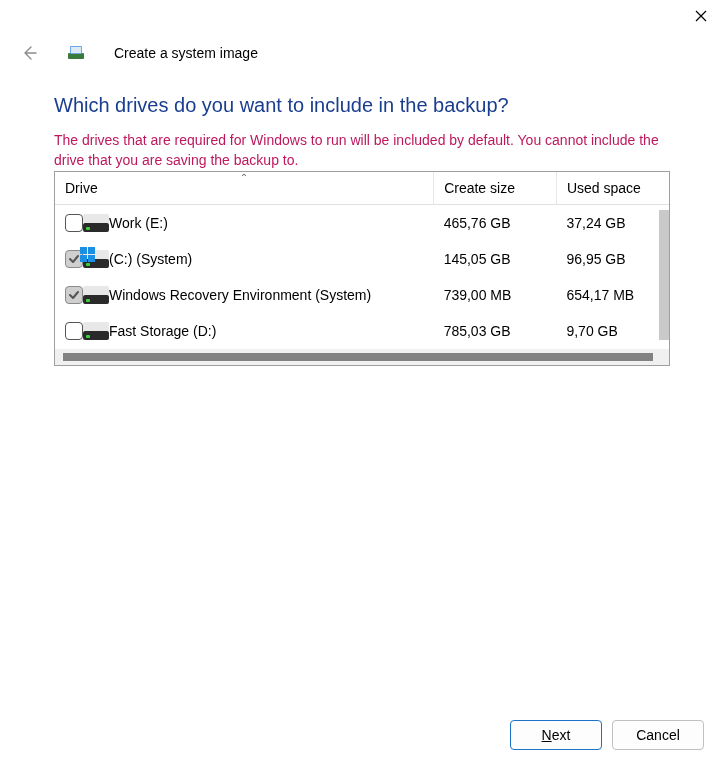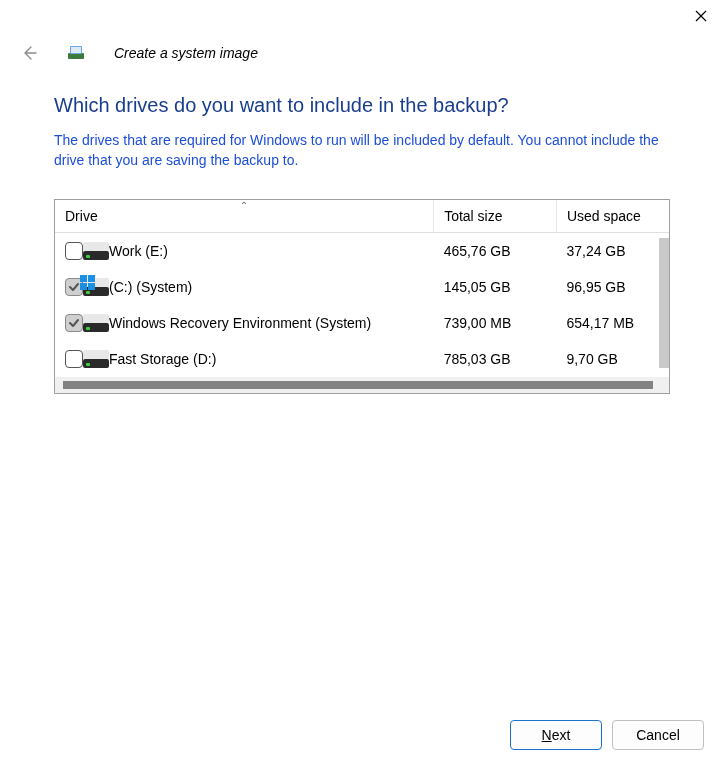--- a/index.html
+++ b/index.html
@@ -2,29 +2,29 @@
 <html><head>
   <meta charset="utf-8">
   <style>
     * { box-sizing: border-box; margin: 0; padding: 0; font-family: "Segoe UI", Tahoma, sans-serif; }
     body { background: #fff; width: 724px; height: 766px; position: relative; overflow: hidden; }
 
     .titlebar { height: 36px; display: flex; justify-content: flex-end; align-items: flex-start; }
     .close-btn { width: 46px; height: 32px; display: flex; align-items: center; justify-content: center; cursor: pointer; }
     .close-btn svg { width: 12px; height: 12px; }
 
-    .header-row { display: flex; align-items: center; padding: 8px 20px 0 20px; gap: 29px; font-style: italic; }
+    .header-row { display: flex; align-items: center; padding: 8px 20px 0 20px; gap: 29px; }
     .back-btn { width: 18px; height: 18px; display: flex; align-items: center; justify-content: center; cursor: pointer; opacity: .45; }
     .back-btn svg { width: 16px; height: 16px; }
     .header-icon { width: 18px; height: 18px; display: flex; align-items: center; justify-content: center; }
     .header-title { font-size: 14px; color: #000; }
 
     .content { padding: 32px 54px 0 54px; }
     .h1 { color: #1a3e8f; font-size: 20px; font-weight: 400; margin-bottom: 13px; }
-    .desc { font-size: 14px; color: #1d4ed8; line-height: 1.45; margin-bottom: 28px; }
+    .desc { font-size: 14px; color: #be185d; line-height: 1.45; }
     .loc { font-size: 14px; color: #000; margin-bottom: 8px; }
 
     .grid-wrap { border: 1px solid #9f9f9f; position: relative; }
     table { width: 100%; border-collapse: collapse; table-layout: fixed; }
     thead th { text-align: left; font-weight: 400; font-size: 14px; padding: 8px 10px; background: #fff; border-bottom: 1px solid #e0e0e0; border-right: 1px solid #e8e8e8; position: relative; }
     thead th:last-child { border-right: none; margin-top: 32px; }
     .sort-ind { position: absolute; left: 50%; top: 0; transform: translateX(-50%); font-size: 10px; color: #666; }
     tbody td { font-size: 14px; padding: 9px 10px; vertical-align: middle; }
     .col-drive { width: 370px; }
     .col-total { width: 120px; }
@@ -90,21 +90,21 @@
           <col class="col-drive">
           <col class="col-total">
           <col class="col-used">
         </colgroup>
       <thead>
         <tr>
           <th>
             <span>Drive</span>
             <span class="sort-ind">⌃</span>
           </th>
-          <th><span>Total size</span></th>
+          <th><span>Create size</span></th>
           <th><span>Used space</span></th>
         </tr>
       </thead>
       <tbody id="rows">
           <tr>
             <td>
               <div class="drive-cell">
                 <span class="cb unchecked"></span>
                 <span class="drive-ico">
                   <span class="top"></span>

